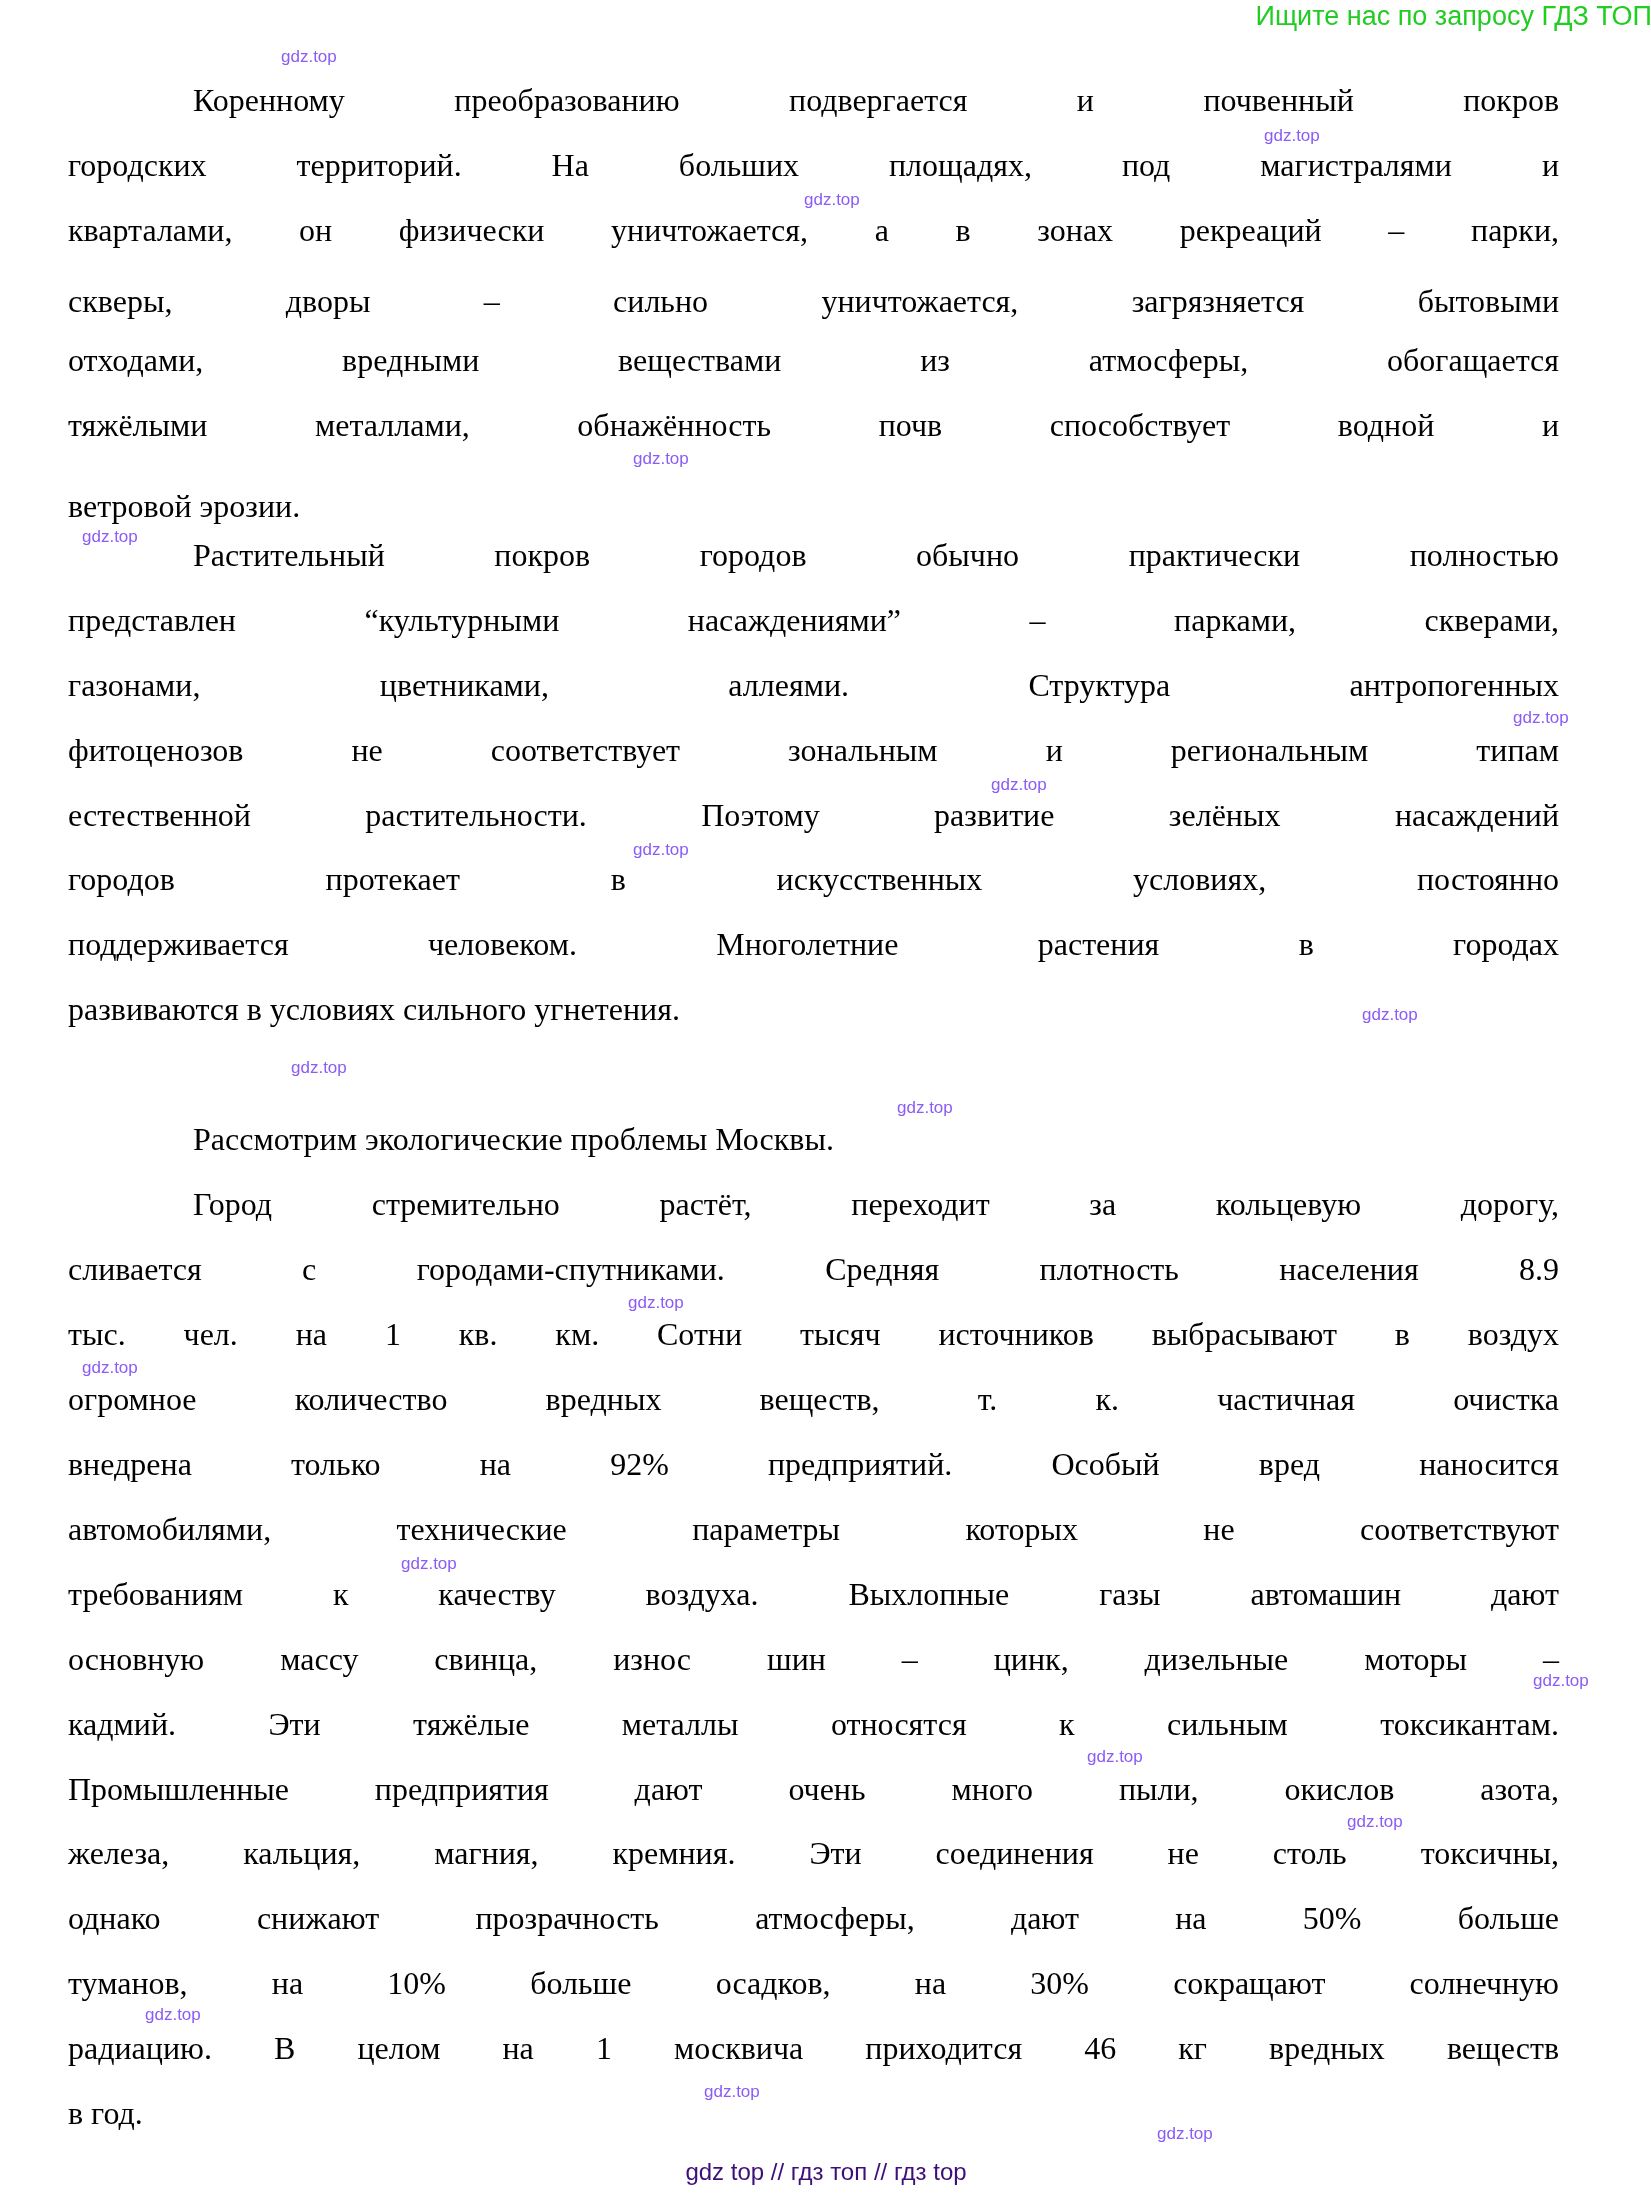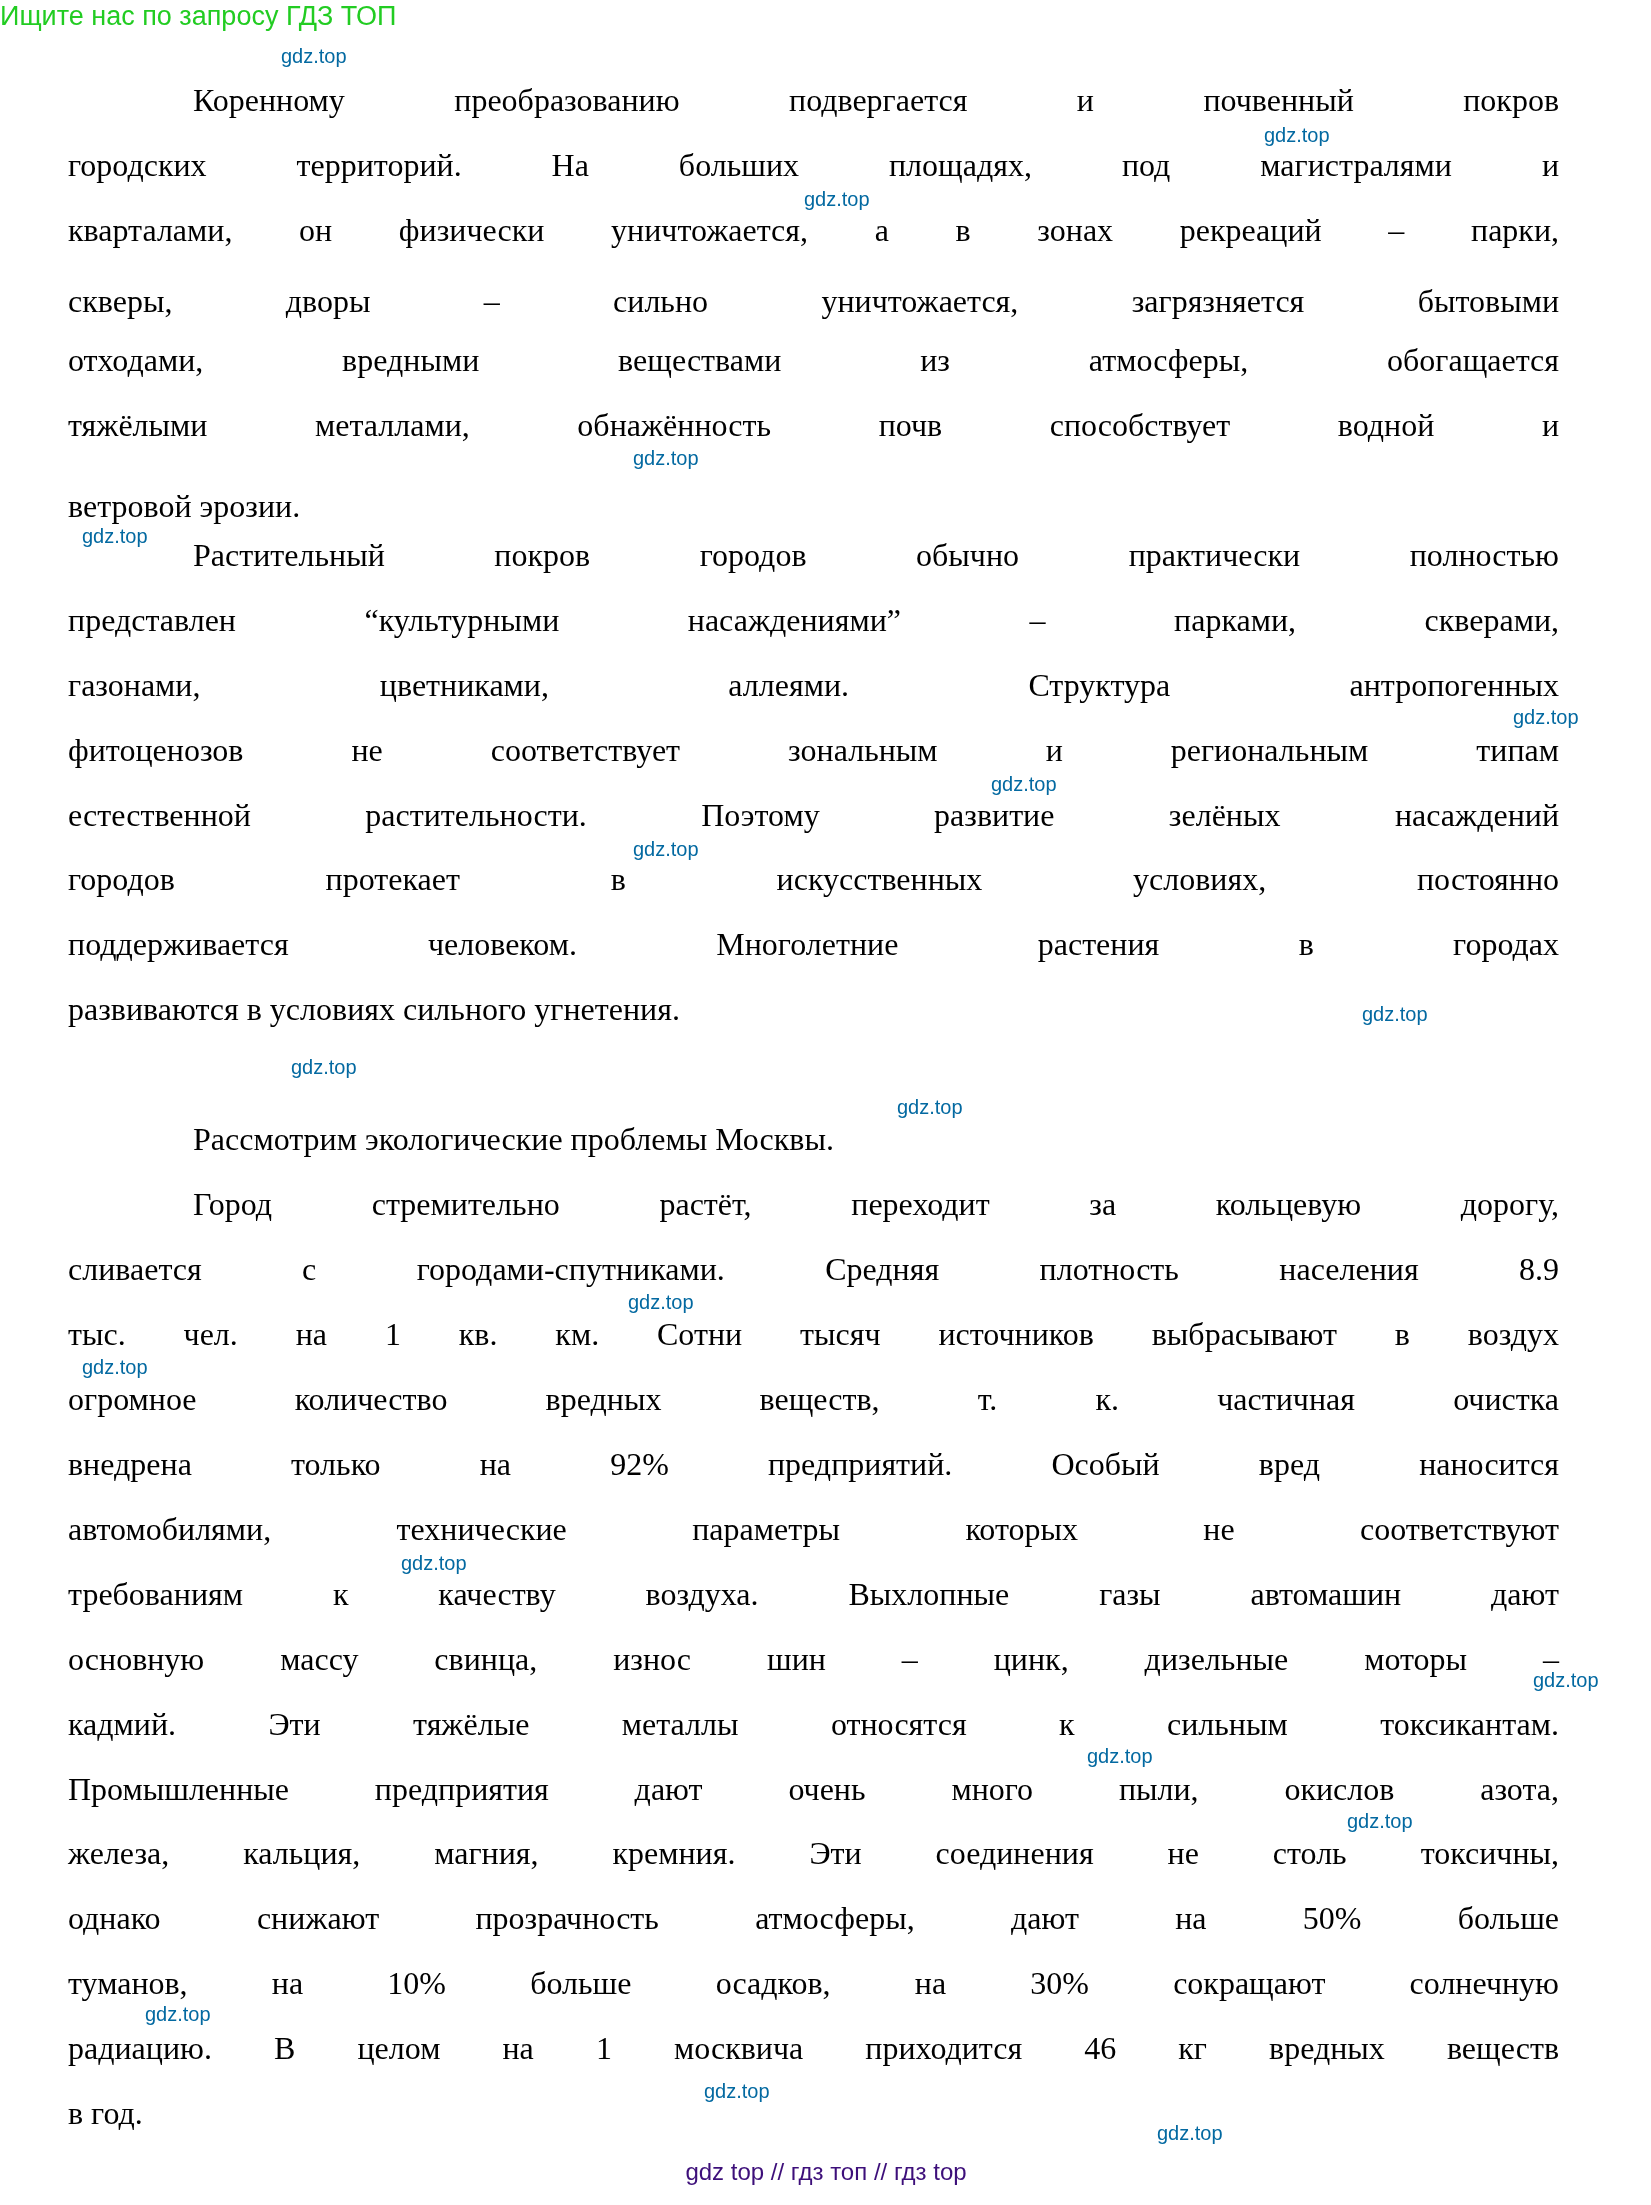--- a/index.html
+++ b/index.html
@@ -1,31 +1,31 @@
 <!DOCTYPE html>
 <html style="font-size:13.3px"><head>
 <meta charset="utf-8">
 <style>
   html, body { margin: 0; padding: 0; background: #ffffff; }
   body { width: 1652px; height: 2205px; position: relative; overflow: hidden; }
   .banner {
     position: absolute; left: 0; top: 0; width: 1652px; height: 33px;
-    text-align: left; font-family: "Liberation Sans", sans-serif;
+    text-align: right; font-family: "Liberation Sans", sans-serif;
     font-size: 27px; line-height: 33px; color: #22cc22;
   }
   .line {
     position: absolute; left: 68px; width: 1491px; height: 65px;
     font-family: "Liberation Serif", serif; font-size: 32px; line-height: 65px;
     color: #000; white-space: nowrap; text-align: justify; text-align-last: justify;
   }
   .line.indent { left: 193px; width: 1366px; }
   .line.last { text-align-last: left; }
   .wm {
     position: absolute; font-family: "Liberation Sans", sans-serif;
-    font-size: 20px; line-height: 27px; color: #0369a1; white-space: nowrap;
+    font-size: 17px; line-height: 27px; color: #8b5cf6; white-space: nowrap;
   }
   .footer {
     position: absolute; left: 0; top: 2192px; width: 1652px; height: 33px;
     transform: translateY(-37px);
     text-align: center; font-family: "Liberation Sans", sans-serif;
     font-size: 24px; line-height: 33px; color: #3d0f7a;
   }
 </style>
 </head>
 <body>

